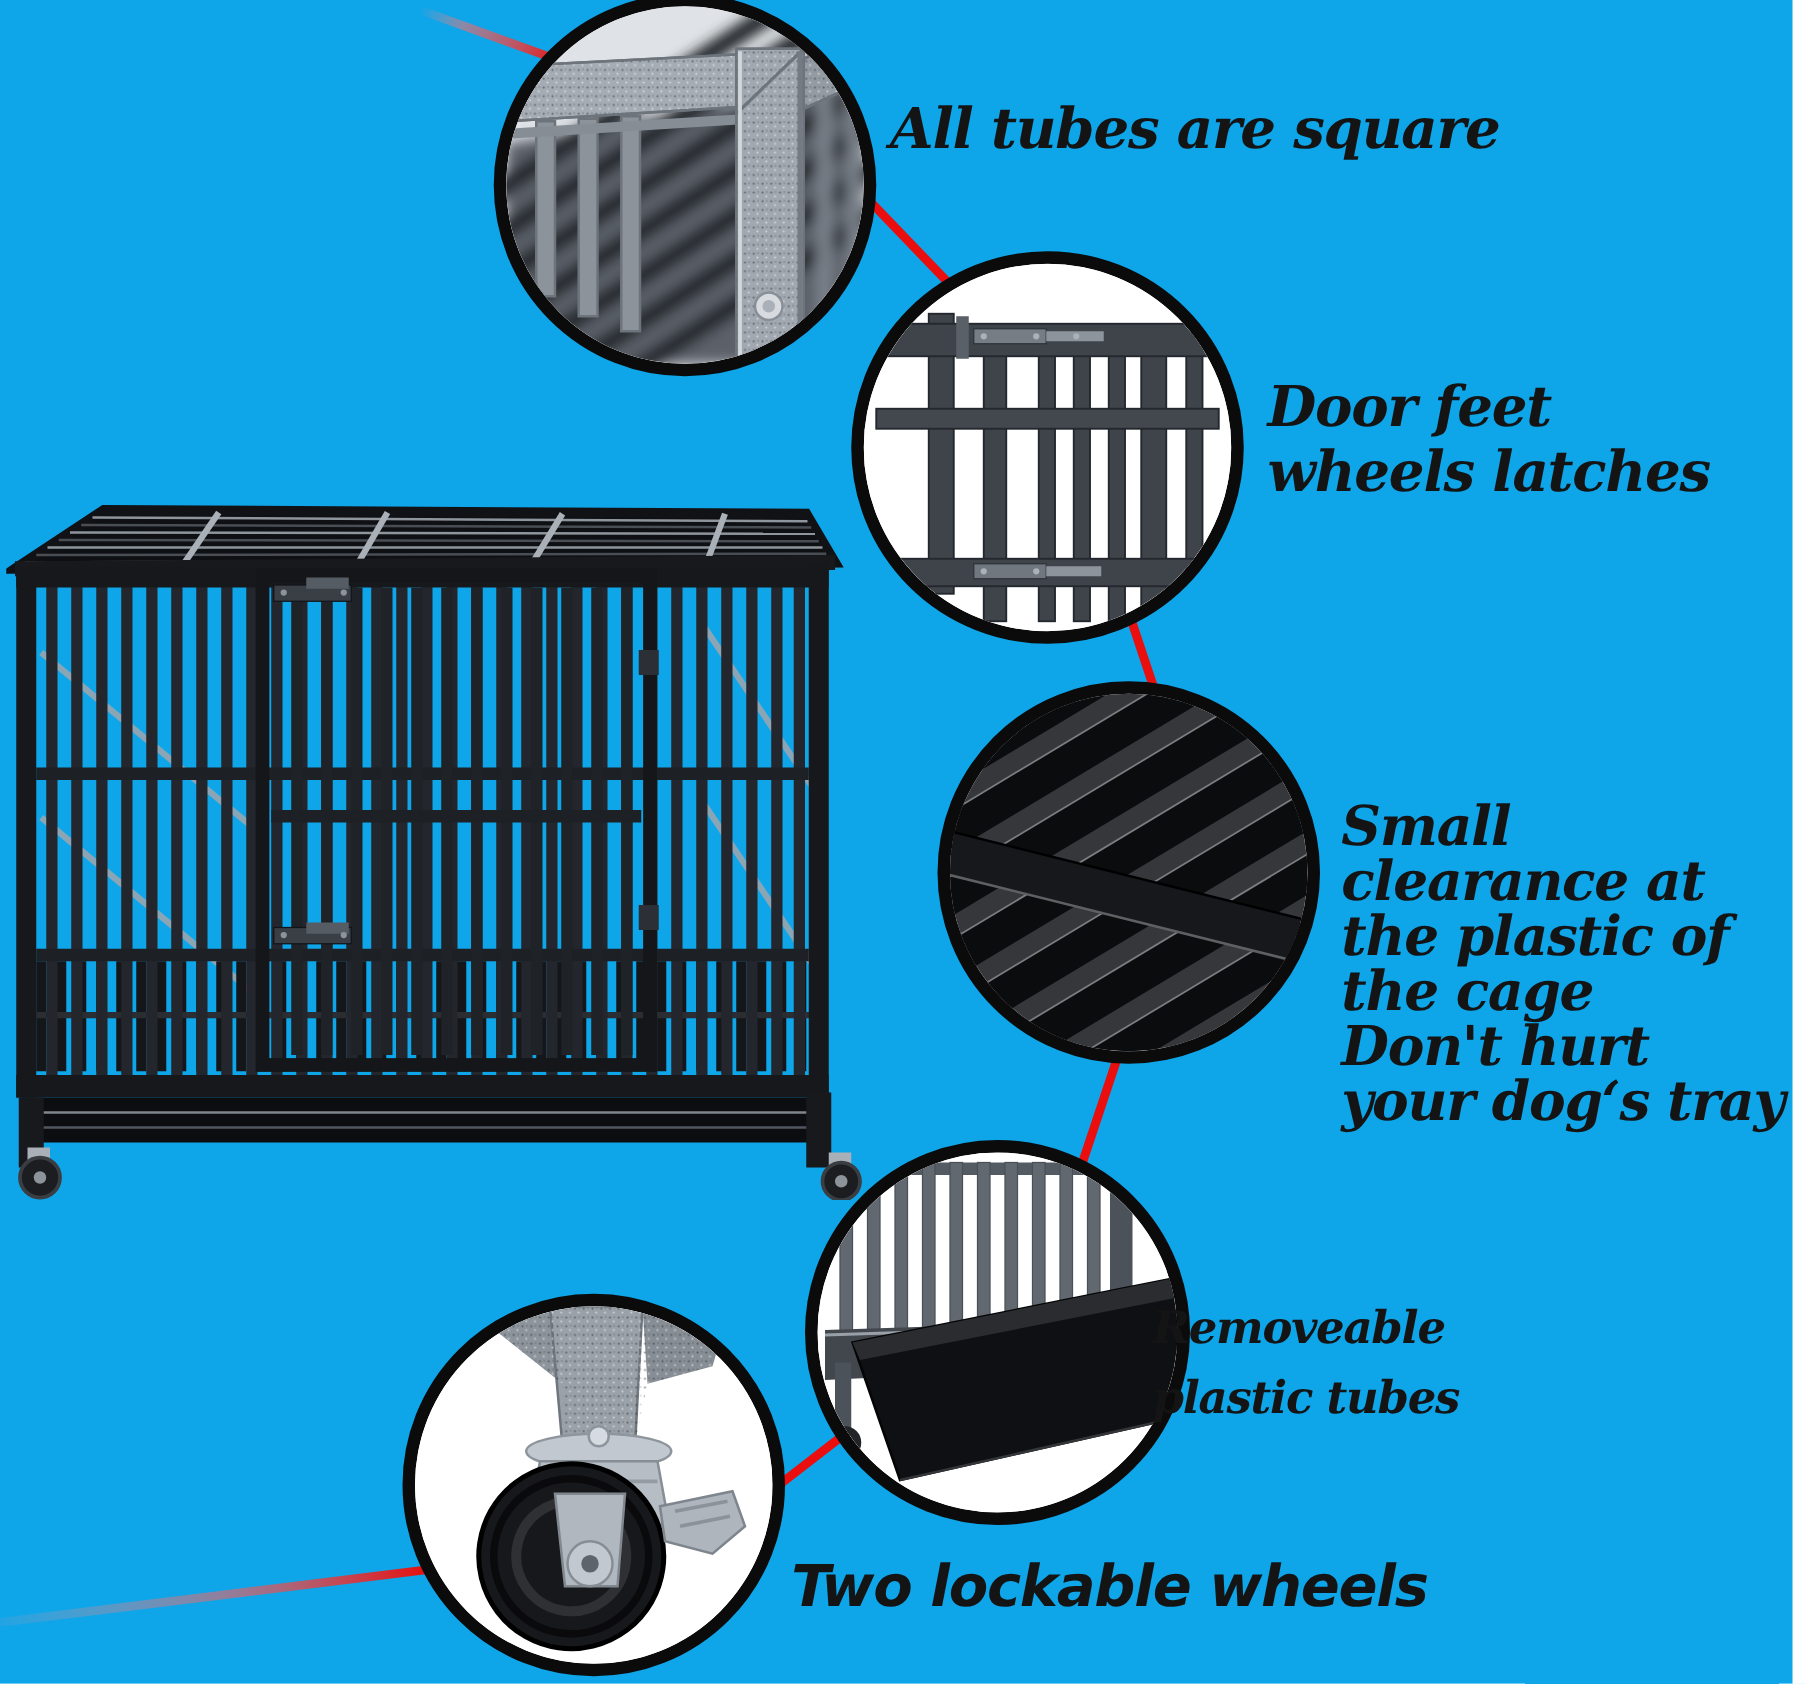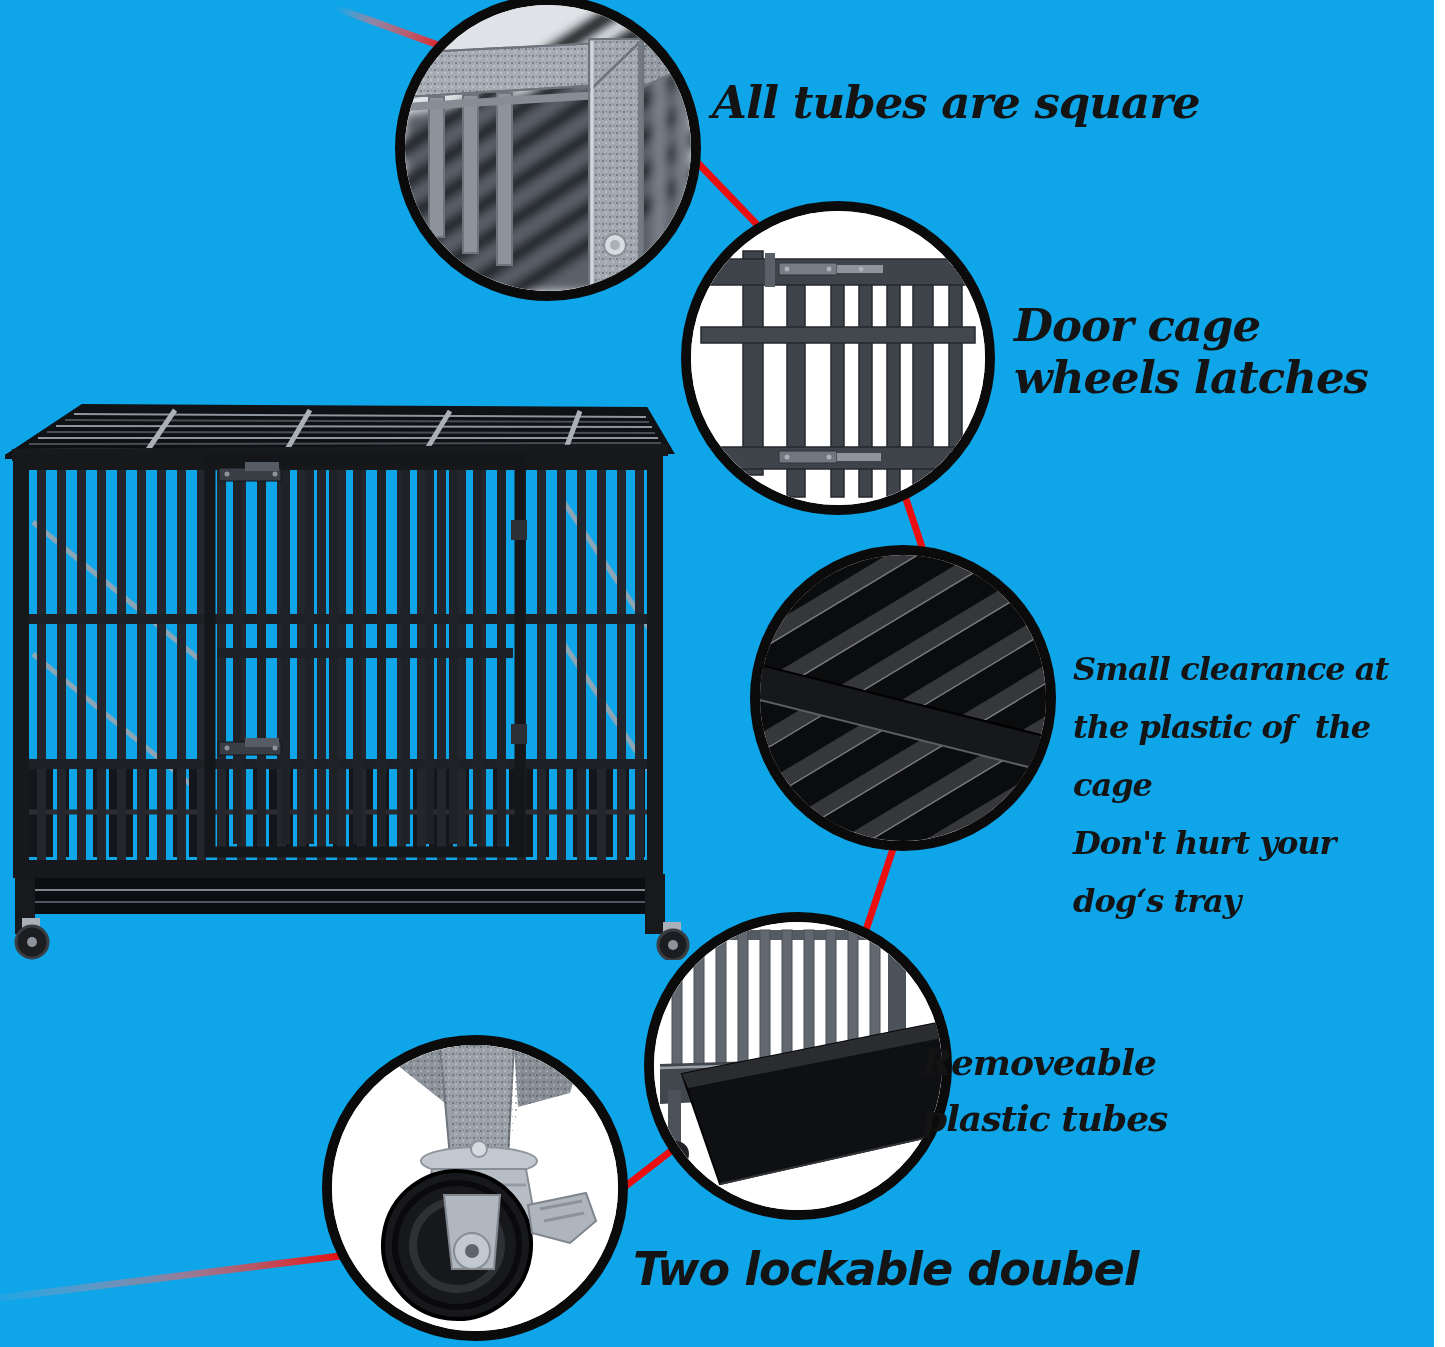--- a/index.html
+++ b/index.html
@@ -393,32 +393,32 @@
         <circle cx="140" cy="206" r="7" fill="#5d646c"></circle>
       </g>
     </svg>
   </div>
 
   <div class="label serif" style="left:712px;top:76px;font-size:45px">
     <span>All tubes are square</span>
   </div>
 
   <div class="label serif" style="left:1014px;top:300px;font-size:45px;line-height:52px">
-    <span>Door cage</span>
+    <span>Door feet</span>
     <span>wheels latches</span>
   </div>
 
-  <div class="label serif" style="left:1073px;top:640px;font-size:32px;line-height:58px">
+  <div class="label serif" style="left:1073px;top:640px;font-size:44px;line-height:44px">
     <span>Small clearance at</span>
     <span>the plastic of  the cage</span>
     <span>Don't hurt your dog‘s tray</span>
   </div>
 
   <div class="label serif" style="left:922px;top:1034px;font-size:36px;line-height:56px">
     <span>Removeable</span>
     <span>plastic tubes</span>
   </div>
 
   <div class="label sans" style="left:633px;top:1242px;font-size:46px">
-    <span>Two lockable doubel</span>
+    <span>Two lockable wheels</span>
   </div>
 
 </div>
 
 </body></html>

